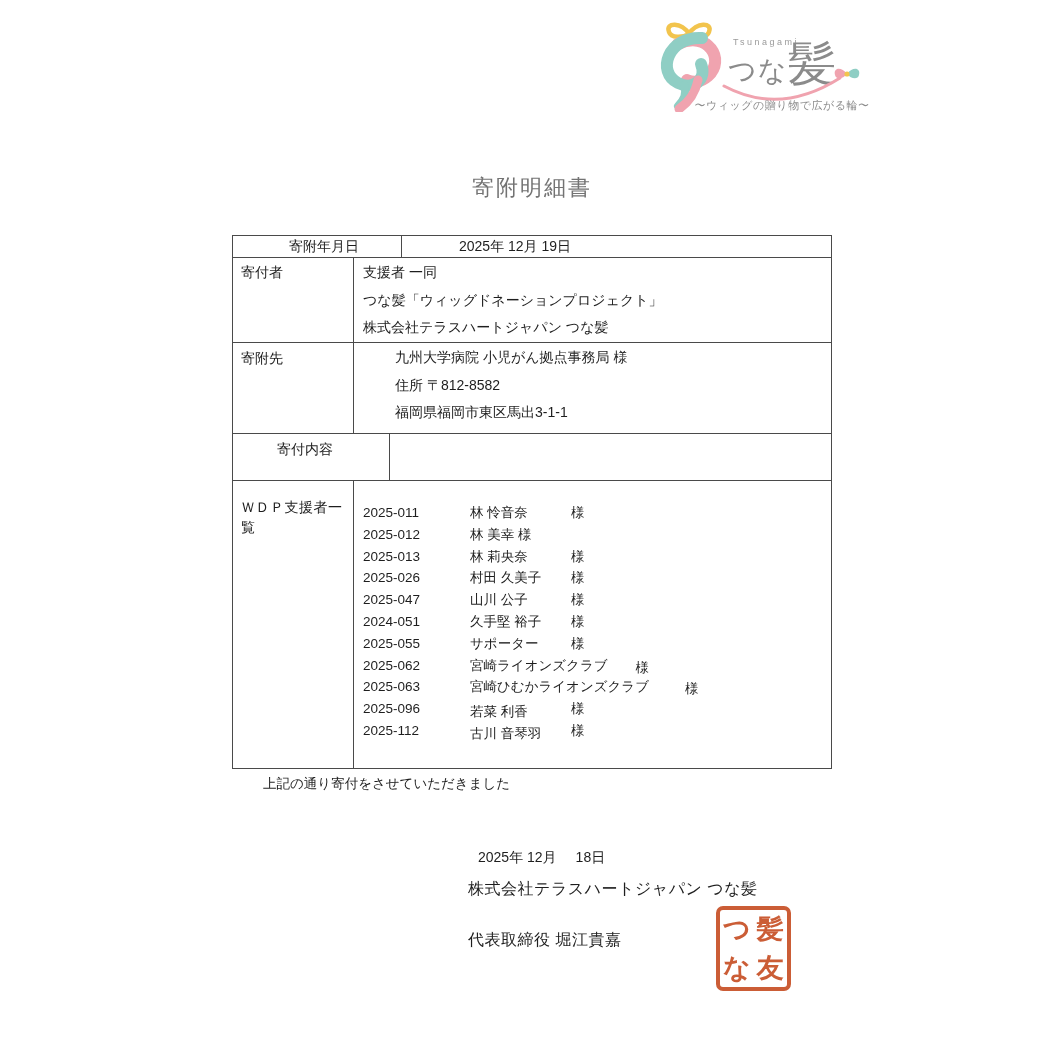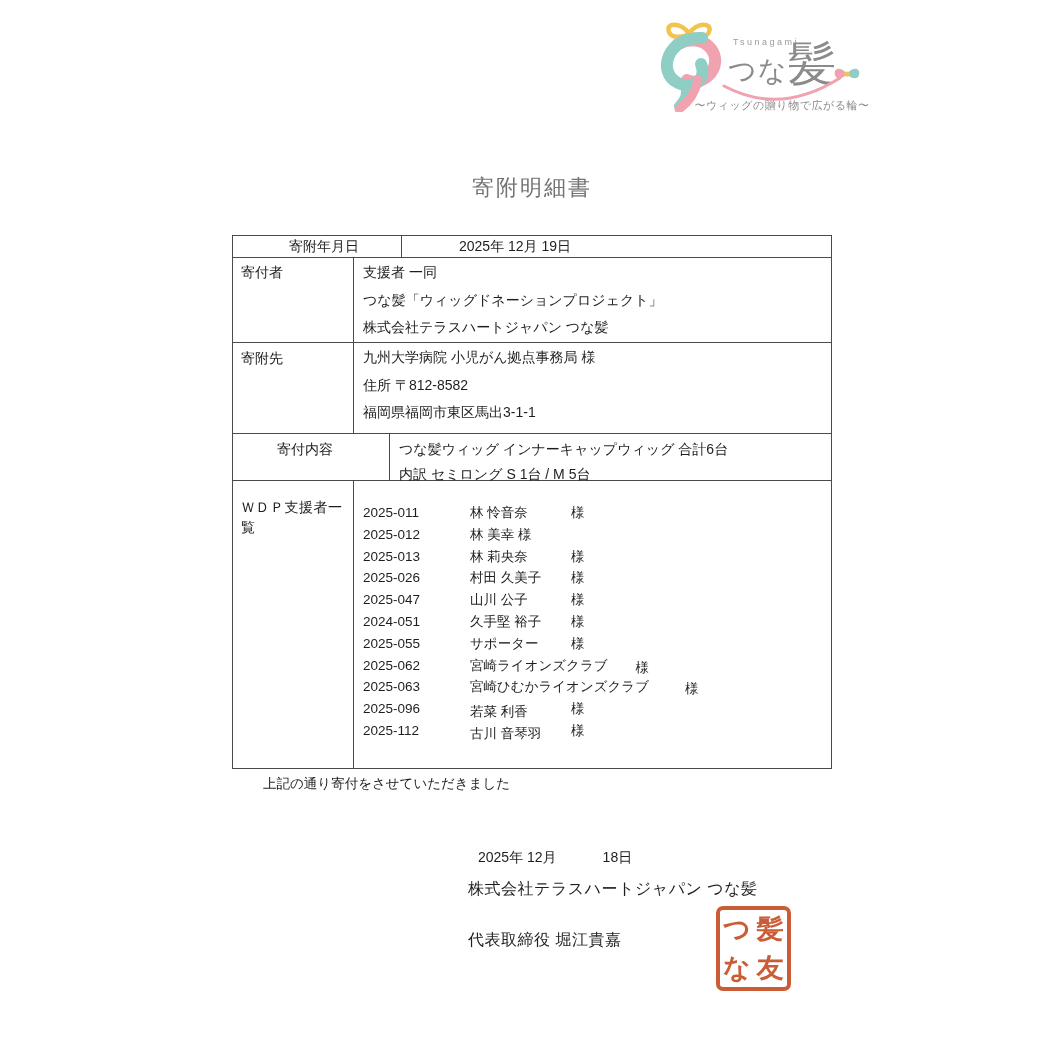--- a/index.html
+++ b/index.html
@@ -30,40 +30,40 @@
 
   
   .dtable { position:absolute; left:232px; top:235px; width:600px; border:1px solid #4a4a4a; background:#fff; }
   .trow { display:flex; border-top:1px solid #4a4a4a; }
   .trow:first-child { border-top:none; }
   .tlabel { width:121px; border-right:1px solid #4a4a4a; padding:0 0 0 8px; font-size:14px; color:#1e1e1e; }
   .tvalue { flex:1; padding:0 0 0 9px; font-size:14px; color:#1e1e1e; }
   .r1 { height:21px; } .r1 .tlabel, .r1 .tvalue { line-height:21px;margin-left:48px; }
   .r2 { height:85px; } .r2 .tlabel { padding-top:1px; line-height:27px; }
   .r2 .tvalue div { line-height:27.5px; } .r2 .tvalue { padding-top:1px; }
-  .r3 { height:91px; } .r3 .tlabel { padding-top:2px; line-height:27px; }
+  .r3 { height:91px;gap:32px; } .r3 .tlabel { padding-top:2px; line-height:27px; }
   .r3 .tvalue div { line-height:27.5px; } .r3 .tvalue { padding-top:1px; }
   .r4 { height:47px; } .r4 .tlabel { padding-top:3px; line-height:25px;margin-left:36px; }
   .r4 .tvalue div { line-height:25px; } .r4 .tvalue { padding-top:3px; }
   .r5 { height:288px; }
   .r5 .tlabel { padding-top:16px; line-height:20px; letter-spacing:0.5px; }
   .sup-list { padding-top:21px; }
   .sup-row { line-height:21.8px; font-size:13.5px; white-space:nowrap; }
   .sup-id   { display:inline-block; width:107px; }
   .sup-name { display:inline-block; min-width:101px; }
   .sup-suffix { display:inline-block; }
   .sup-row:nth-child(8) .sup-suffix { margin-left:28px; transform:translateY(2px); }
   .sup-row:nth-child(9) .sup-suffix { margin-left:36px; transform:translateY(2px); }
   .sup-row:nth-child(10) .sup-name,
   .sup-row:nth-child(11) .sup-name { transform:translateY(3px); }
 
   
   .note { position:absolute; left:263px; top:775px; font-size:13.5px; color:#1e1e1e; }
   .fdate { position:absolute; left:478px; top:849px; font-size:14px; color:#1e1e1e; }
-  .fdate .day { margin-left:46px; }
+  .fdate .day { margin-left:19px; }
   .fcompany { position:absolute; left:468px; top:879px; font-size:16px; letter-spacing:0.5px; color:#1e1e1e; }
   .frep { position:absolute; left:468px; top:930px; font-size:16px; letter-spacing:0.5px; color:#1e1e1e; }
 
   .stamp { position:absolute; left:716px; top:906px; width:75px; height:85px;
            border:4px solid #CB5D36; border-radius:7px;
            display:grid; grid-template-columns:1fr 1fr; grid-template-rows:1fr 1fr;
            color:#CB5D36; background:#fff; }
   .stamp span { display:flex; align-items:center; justify-content:center;
                 font-size:27px; font-weight:bold; }
 </style>
@@ -117,24 +117,20 @@
       <div class="tlabel">寄附先</div>
       <div class="tvalue">
         <div>九州大学病院 小児がん拠点事務局 様</div>
         <div>住所 〒812-8582</div>
         <div>福岡県福岡市東区馬出3-1-1</div>
       </div>
     </div>
 
     <div class="trow r4">
       <div class="tlabel">寄付内容</div>
-      <div class="tvalue">
-        <div>つな髪ウィッグ インナーキャップウィッグ 合計6台</div>
-        <div>内訳 セミロング S 1台 / M 5台</div>
-      </div>
     </div>
 
     <div class="trow r5">
       <div class="tlabel">ＷＤＰ支援者一覧</div>
       <div class="tvalue sup-list">
         <div class="sup-row">
           <span class="sup-id">2025-011</span><span class="sup-name">林 怜音奈</span><span class="sup-suffix">様</span>
         </div>
         <div class="sup-row">
           <span class="sup-id">2025-012</span><span class="sup-name">林 美幸 様</span><span class="sup-suffix"></span>

